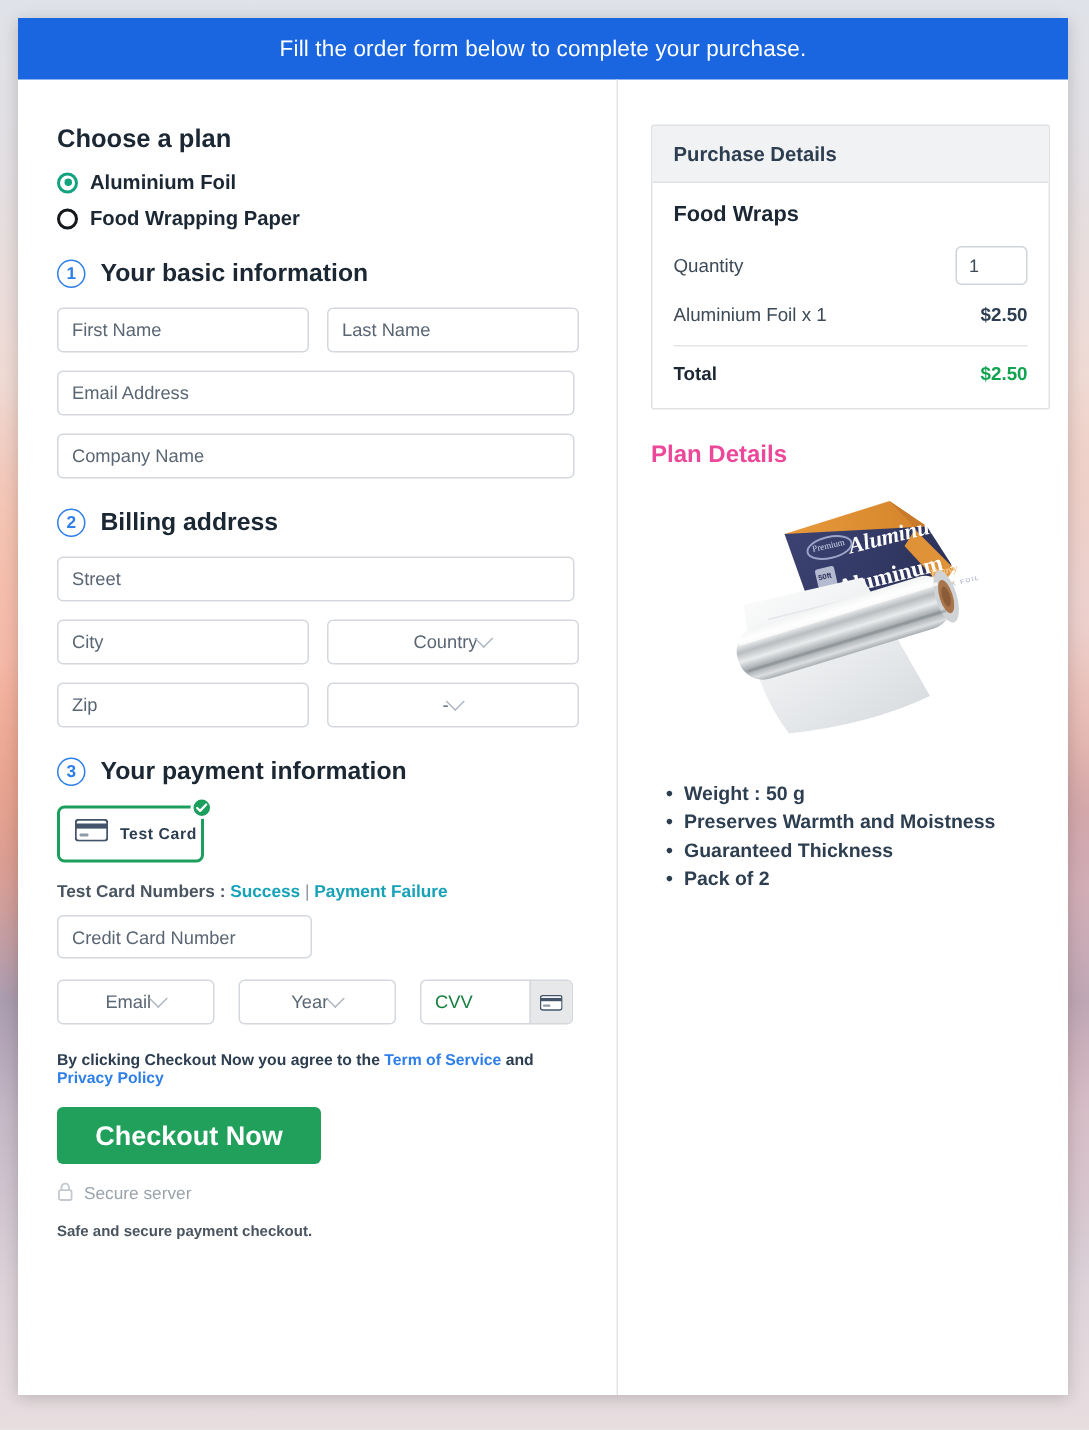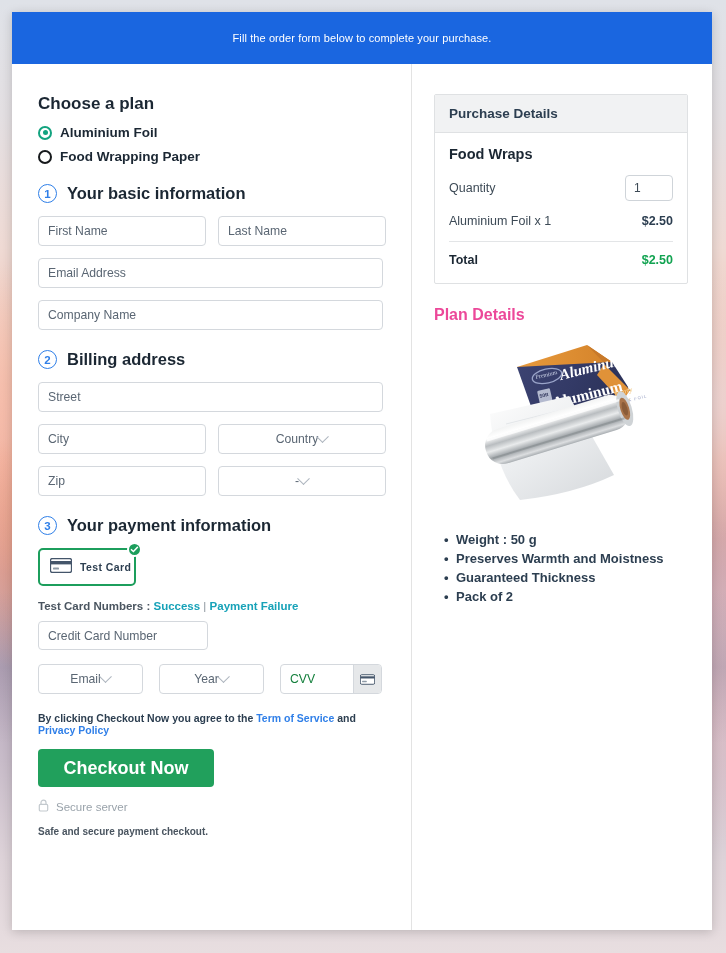--- a/index.html
+++ b/index.html
@@ -54,45 +54,45 @@
     width: 700px;
     height: 918px;
     background: #ffffff;
     box-shadow: 0 2px 10px rgba(0,0,0,0.18);
     display: flex;
     flex-direction: column;
     overflow: hidden;
   }
 
   .banner {
-    height: 52px;
+    height: 41px;
     background: #1a66e0;
     color: #ffffff;
     display: flex;
     align-items: center;
     justify-content: center;
-    font-size: 11px;
+    font-size: 15px;
     letter-spacing: .1px;
   }
 
   .card-body {
     flex: 1;
     display: flex;
     min-height: 0;
   }
 
   .col-left {
     width: 400px;
     border-right: 1px solid #e3e3e3;
     padding: 30px 28px 0 26px;
   }
 
   .col-right {
     flex: 1;
-    padding: 30px 24px 0 22px;
+    padding: 30px 12px 0 22px;
   }
 
   
   h2.section-head {
     font-size: 17px;
     font-weight: bold;
     color: #1b2733;
     margin-bottom: 11px;
   }
 

